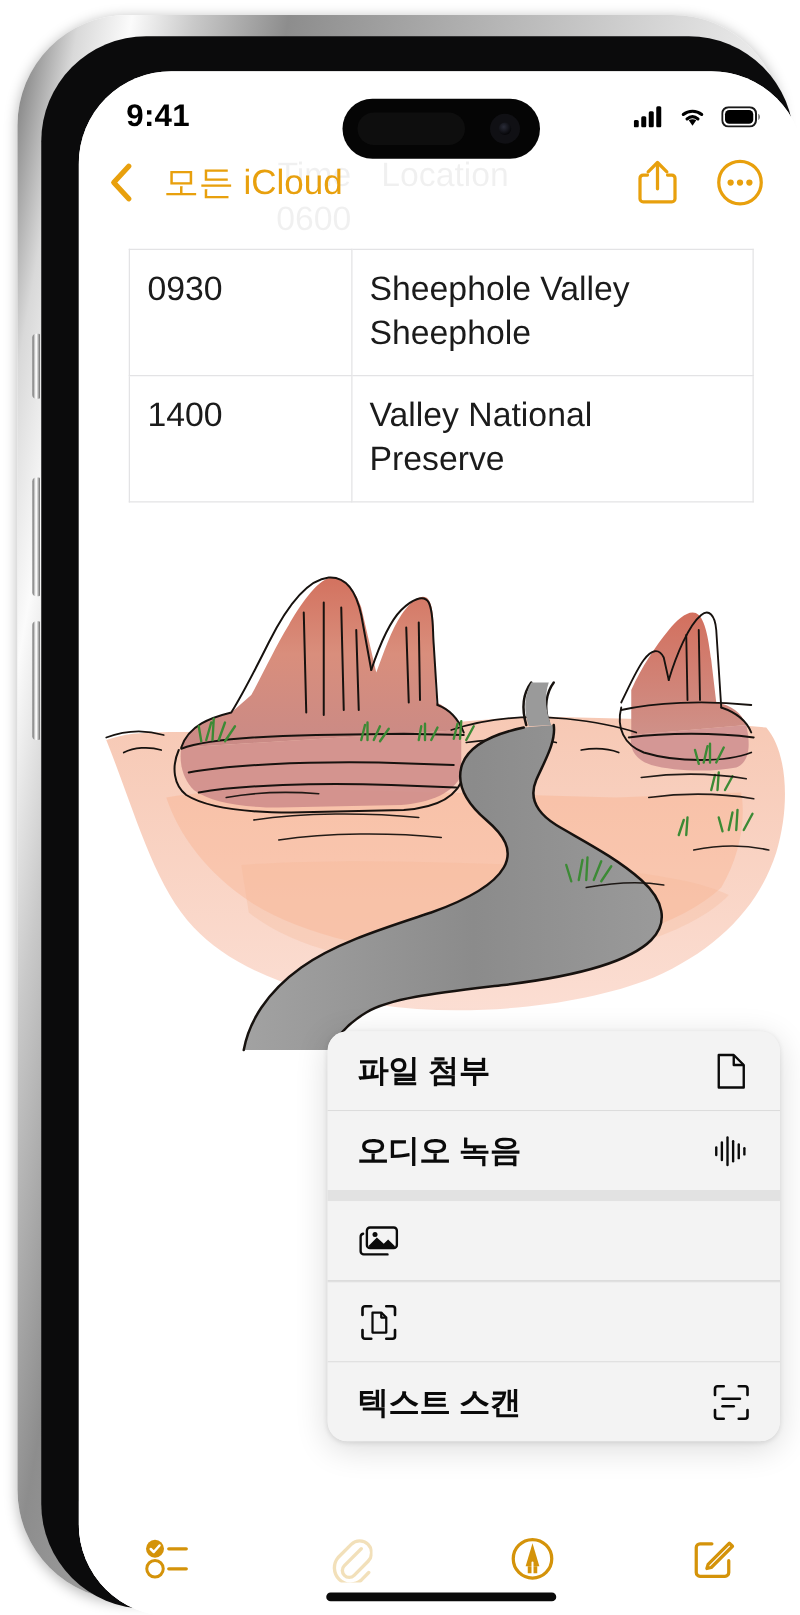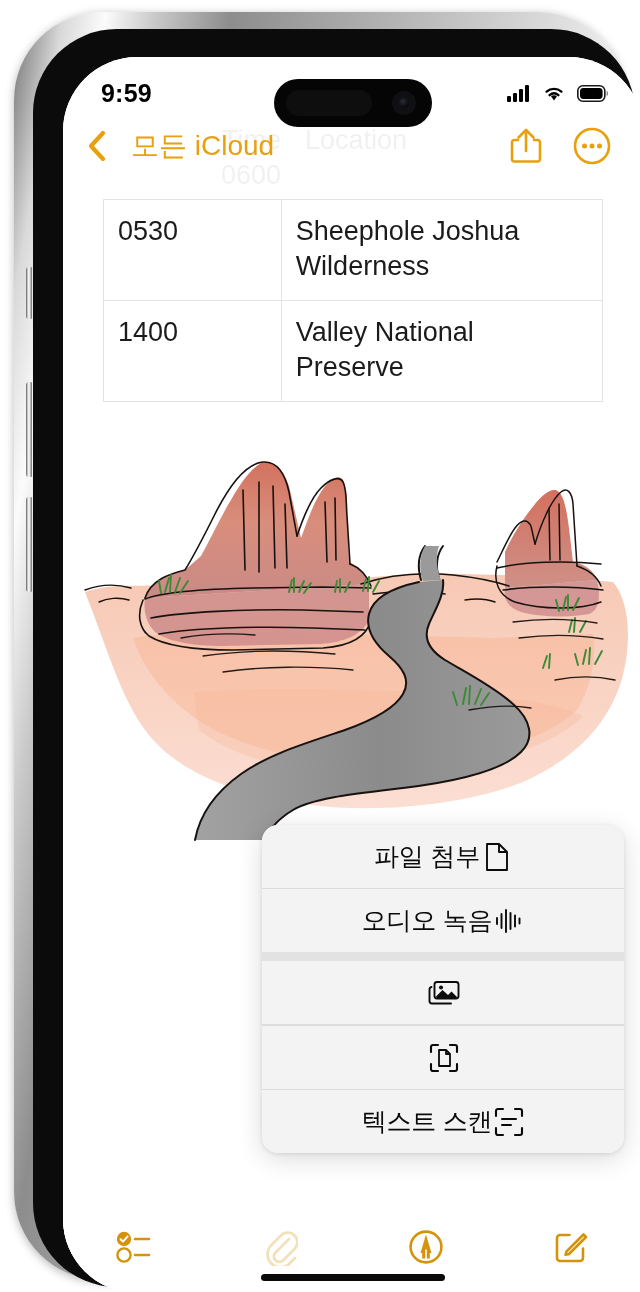--- a/index.html
+++ b/index.html
@@ -94,22 +94,22 @@
   .nav-icon{ cursor:pointer; }
 
   
   #attach-menu{
     position:absolute; left:199px; top:768px; width:362px;
     background:#f3f3f3; border-radius:16px; overflow:hidden;
     box-shadow:0 6px 26px rgba(0,0,0,.14), 0 1px 4px rgba(0,0,0,.10);
     z-index:50;
   }
   .menu-item{
-    height:63px; display:flex; align-items:center; justify-content:center;
-    padding:0 22px 0 24px; cursor:pointer; background:#f3f3f3;
+    height:63px; display:flex; align-items:center; justify-content:space-between;
+    padding:0 22px 0 24px; cursor:pointer; background:#f3f3f3;font-weight:bold;
   }
   .menu-label{ font-size:25px; color:#0a0a0a; letter-spacing:-.2px; }
   .menu-icon{ display:flex; align-items:center; justify-content:center; width:34px; }
   .menu-sep{ height:1px; background:#dcdcdc; margin:0 0 0 0; }
   .menu-group-sep{ height:9px; background:#e2e2e2; }
 
   
   #bottom-toolbar{
     position:absolute; left:0; bottom:0; width:580px; height:92px;
     display:flex; align-items:center; justify-content:space-around;
@@ -145,22 +145,22 @@
             <span class="ghost-c2">Location</span>
           </div>
           <div class="ghost-row">
             <span class="ghost-c1">0600</span>
           </div>
         </div>
 
         <table id="note-table">
           <tbody>
               <tr>
-            <td class="cell-time">0530</td>
-            <td class="cell-place">Sheephole Joshua Wilderness</td>
+            <td class="cell-time">0930</td>
+            <td class="cell-place">Sheephole Valley Sheephole</td>
           </tr>
           <tr>
             <td class="cell-time">1400</td>
             <td class="cell-place">Valley National Preserve</td>
           </tr>
         </tbody>
           </table>
 
         <svg id="sketch" viewBox="0 0 565 400">
           <defs>
@@ -284,21 +284,21 @@
             <path d="M108 196 C130 192 158 191 182 193"></path>
             <path d="M440 180 C470 176 500 177 524 181"></path>
             <path d="M446 196 C476 192 506 193 530 197"></path>
             <path d="M482 238 C502 234 524 234 542 238"></path>
             <path d="M396 268 C418 264 440 263 458 266"></path>
           </g>
         </svg>
       </div>
 
       <div id="status-bar">
-        <div id="status-time">9:59</div>
+        <div id="status-time">9:41</div>
         <div id="status-icons">
           <svg width="24" height="18" viewBox="0 0 24 18">
             <rect x="0" y="12" width="4" height="6" rx="1.2" fill="#000"></rect>
             <rect x="6" y="9" width="4" height="9" rx="1.2" fill="#000"></rect>
             <rect x="12" y="5" width="4" height="13" rx="1.2" fill="#000"></rect>
             <rect x="18" y="1" width="4" height="17" rx="1.2" fill="#000"></rect>
           </svg>
           <svg width="24" height="18" viewBox="0 0 24 18">
             <path d="M12 16.5 L15 12.2 C13.3 11 10.7 11 9 12.2 Z" fill="#000"></path>
             <path d="M4.6 7.6 C8.8 4 15.2 4 19.4 7.6" stroke="#000" stroke-width="2.4" fill="none" stroke-linecap="round"></path>

